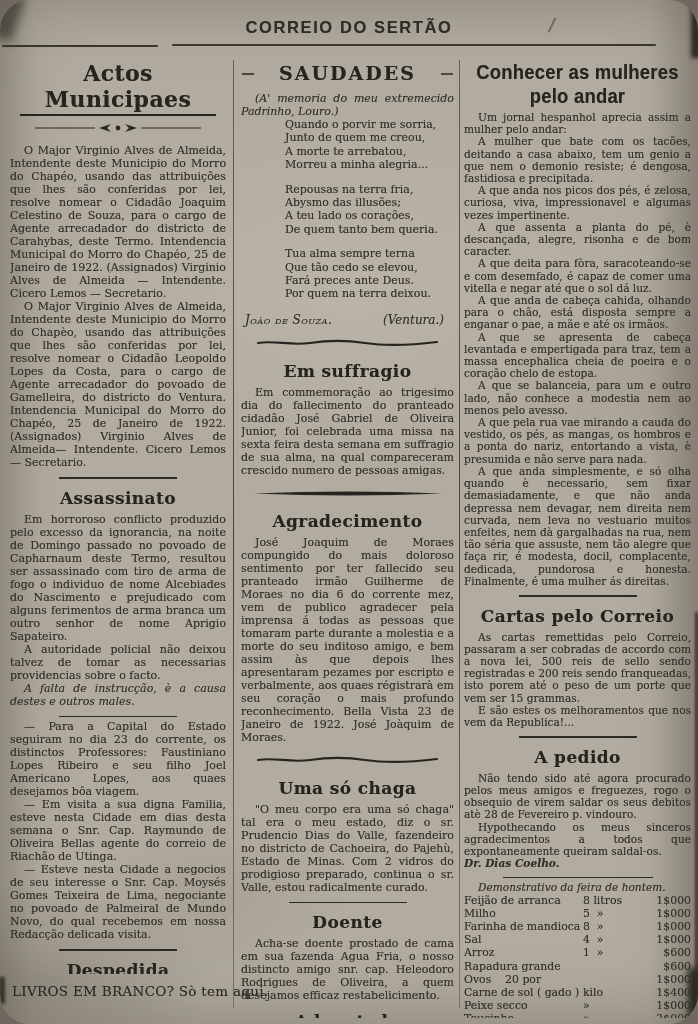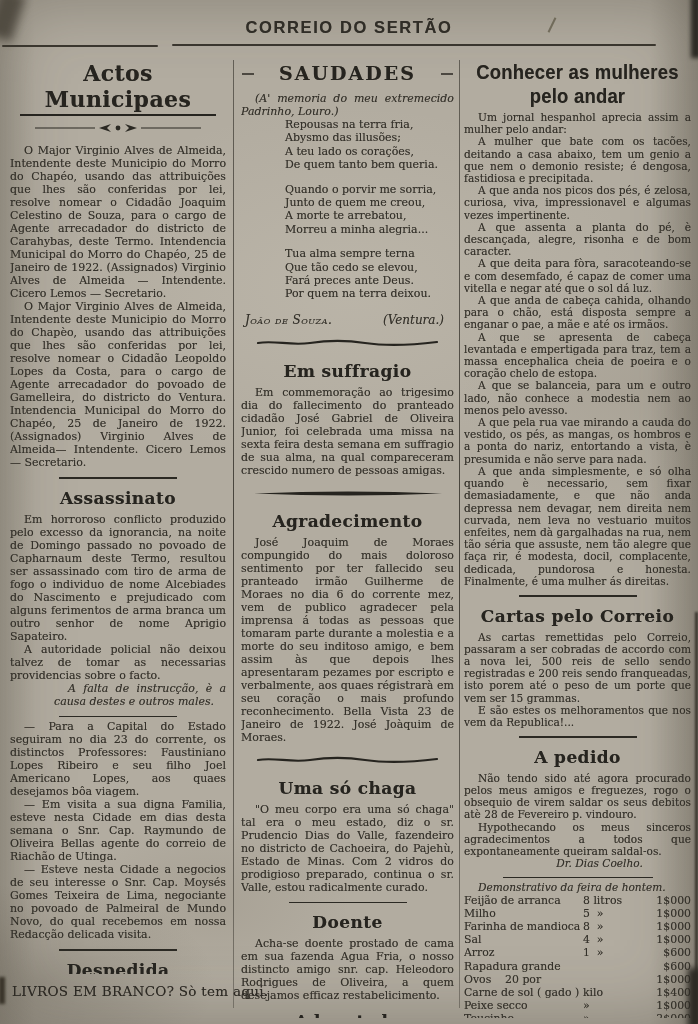--- a/index.html
+++ b/index.html
@@ -9,20 +9,21 @@
     background-image:
       radial-gradient(ellipse 420px 260px at 50% 28%, rgba(216,210,196,.22), transparent 70%),
       radial-gradient(ellipse 260px 180px at 92% 38%, rgba(140,132,118,.22), transparent 70%),
       radial-gradient(ellipse 240px 140px at 6% 96%, rgba(82,76,64,.28), transparent 72%),
       radial-gradient(ellipse 200px 120px at 30% 88%, rgba(120,112,98,.18), transparent 70%),
       linear-gradient(90deg, rgba(92,86,74,.16), transparent 5%, transparent 93%, rgba(80,74,62,.26));
     box-shadow: inset 0 0 70px rgba(58,53,43,.38);
     font-family:"DejaVu Serif","Liberation Serif",serif;
     color:#34312a;
     text-shadow:0 0 .5px rgba(40,35,28,.45);
+    border-radius:30px;
   }
   
   .masthead{position:absolute;left:0;top:18px;width:100%;text-align:center;}
   .masthead h1{
     margin:0;font-family:"Liberation Sans","DejaVu Sans",sans-serif;
     font-size:16.5px;font-weight:700;letter-spacing:1.6px;color:#302d27;
   }
   .mast-rule{display:flex;gap:14px;margin-top:7px;padding-left:2px;}
   .mast-rule .seg{display:block;height:2px;background:#3a362e;border-radius:2px;}
   .mast-rule .s1{width:156px;margin-top:1px;}
@@ -32,22 +33,22 @@
   .col-left{left:10px;width:216px;height:916px;}
   .col-mid{left:241px;width:213px;height:960px;}
   .col-right{left:464px;width:227px;height:960px;}
   .vrule{position:absolute;top:60px;width:1px;background:linear-gradient(rgba(48,45,38,.6), rgba(48,45,38,.85) 55%, rgba(48,45,38,.4));}
   .v1{left:233px;height:948px;}
   .v2{left:459px;height:948px;}
   
   .col p{margin:0;text-indent:14px;text-align:justify;}
   .col-left p,.col-mid p{font-size:11px;line-height:13px;}
   .col-right p{font-size:10.6px;line-height:12.2px;}
-  p.italic{font-style:italic;margin-left:44px;}
-  p.center{text-align:center;text-indent:0;}
+  p.italic{font-style:italic;}
+  p.center{text-indent:0;font-weight:bold;}
   .col h2{
     font-family:"DejaVu Serif","Liberation Serif",serif;font-weight:700;
     text-align:center;color:#26241f;font-size:17px;margin:9px 4px 5px;letter-spacing:.4px;
   }
   .main-title > h2{font-size:22px;border-bottom:2.5px solid #26241f;padding-bottom:2px;margin:2px 10px 3px;}
   .ornament{text-align:center;margin:0 0 6px;}
   .headline-sans > h2{
     font-family:"Liberation Sans","DejaVu Sans",sans-serif;font-size:18.5px;
     letter-spacing:.2px;margin:2px 0 7px;transform:scaleY(1.1);transform-origin:top;
   }
@@ -134,30 +135,30 @@
               <path d="M15 5 q4 -6 8 0 q4 6 8 0" fill="none" stroke="#2b2923" stroke-width="1.4"></path>
             </svg></span>
           <span class="poem-title">SAUDADES</span>
           <span><svg width="46" height="10" viewBox="0 0 46 10">
               <path d="M1 5 h12 M33 5 h12" stroke="#2b2923" stroke-width="1.4"></path>
               <path d="M15 5 q4 -6 8 0 q4 6 8 0" fill="none" stroke="#2b2923" stroke-width="1.4"></path>
             </svg></span>
         </div>
         <p class="dedication">(A' memoria do meu extremecido Padrinho, Louro.)</p>
         <div class="stanza">
+          <p class="poem-line">Quando o porvir me sorria,</p>
+          <p class="poem-line">Junto de quem me creou,</p>
+          <p class="poem-line">A morte te arrebatou,</p>
+          <p class="poem-line">Morreu a minha alegria...</p>
+        </div>
+        <div class="stanza">
           <p class="poem-line">Repousas na terra fria,</p>
           <p class="poem-line">Abysmo das illusões;</p>
           <p class="poem-line">A teu lado os corações,</p>
           <p class="poem-line">De quem tanto bem queria.</p>
-        </div>
-        <div class="stanza">
-          <p class="poem-line">Quando o porvir me sorria,</p>
-          <p class="poem-line">Junto de quem me creou,</p>
-          <p class="poem-line">A morte te arrebatou,</p>
-          <p class="poem-line">Morreu a minha alegria...</p>
         </div>
         <div class="stanza">
           <p class="poem-line">Tua alma sempre terna</p>
           <p class="poem-line">Que tão cedo se elevou,</p>
           <p class="poem-line">Fará preces ante Deus.</p>
           <p class="poem-line">Por quem na terra deixou.</p>
         </div>
         <div class="sig">
           <span class="sig-name">João de Souza.</span>
           <span class="sig-note">(Ventura.)</span>

